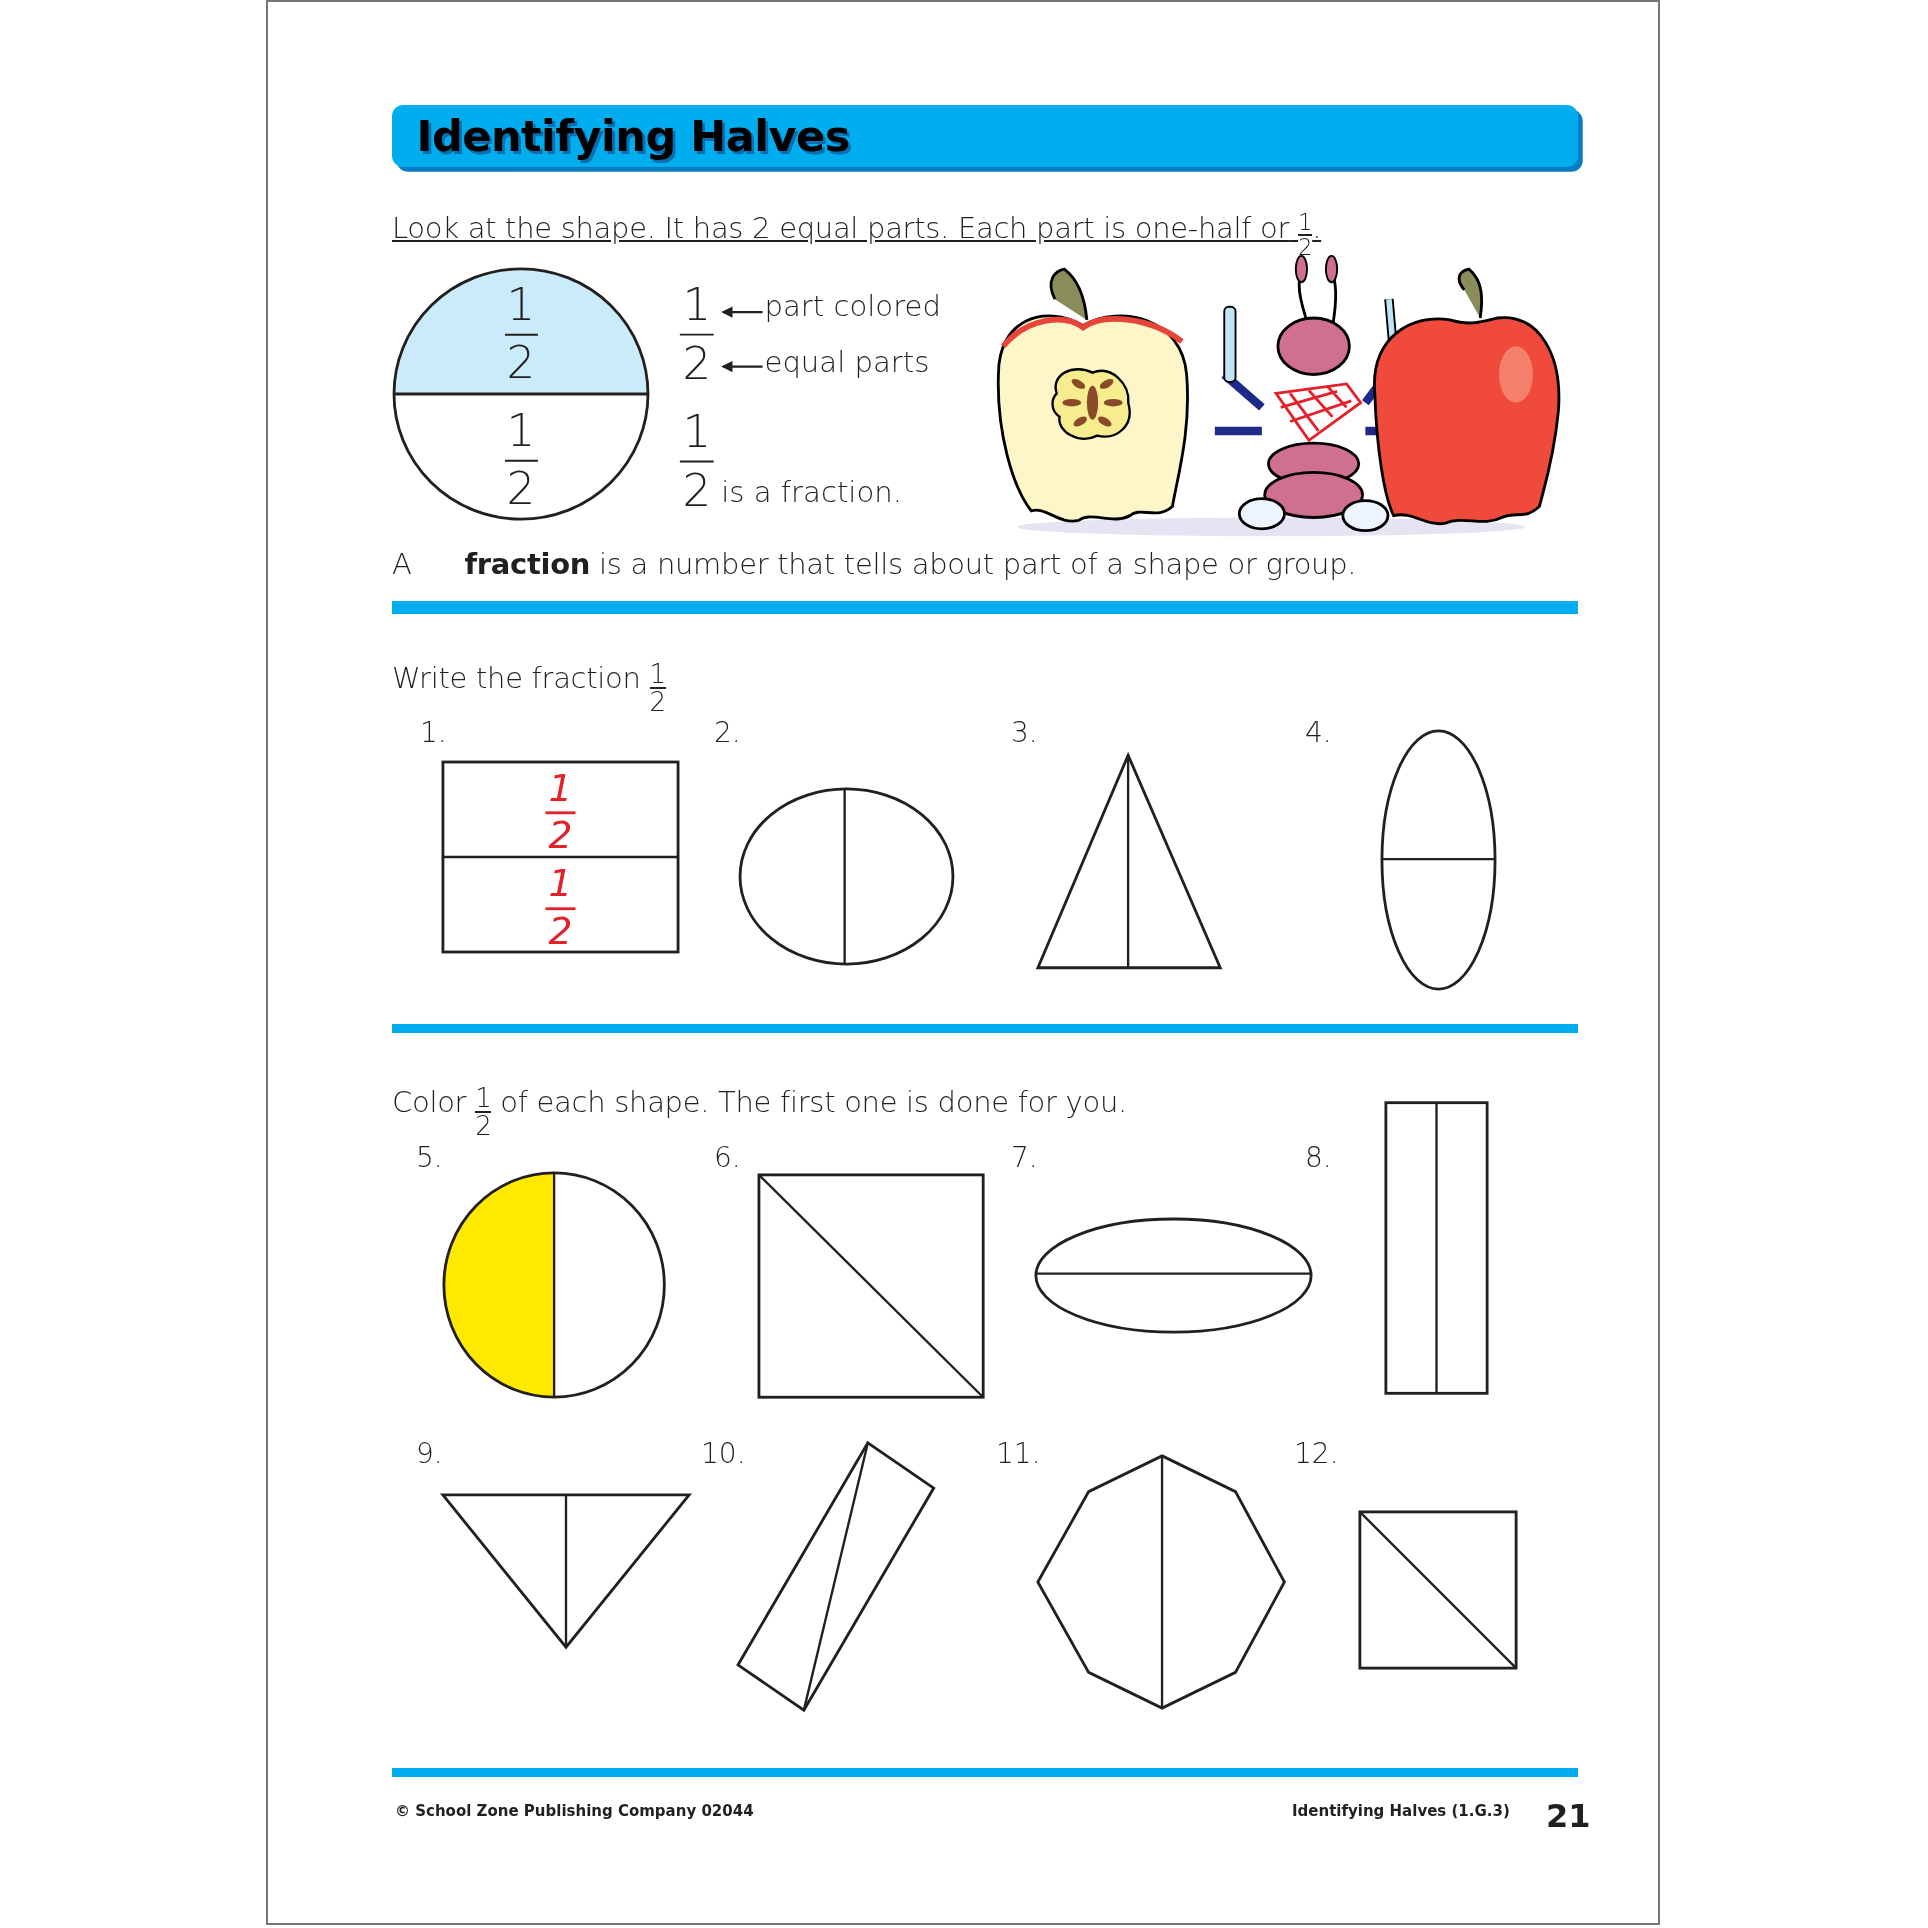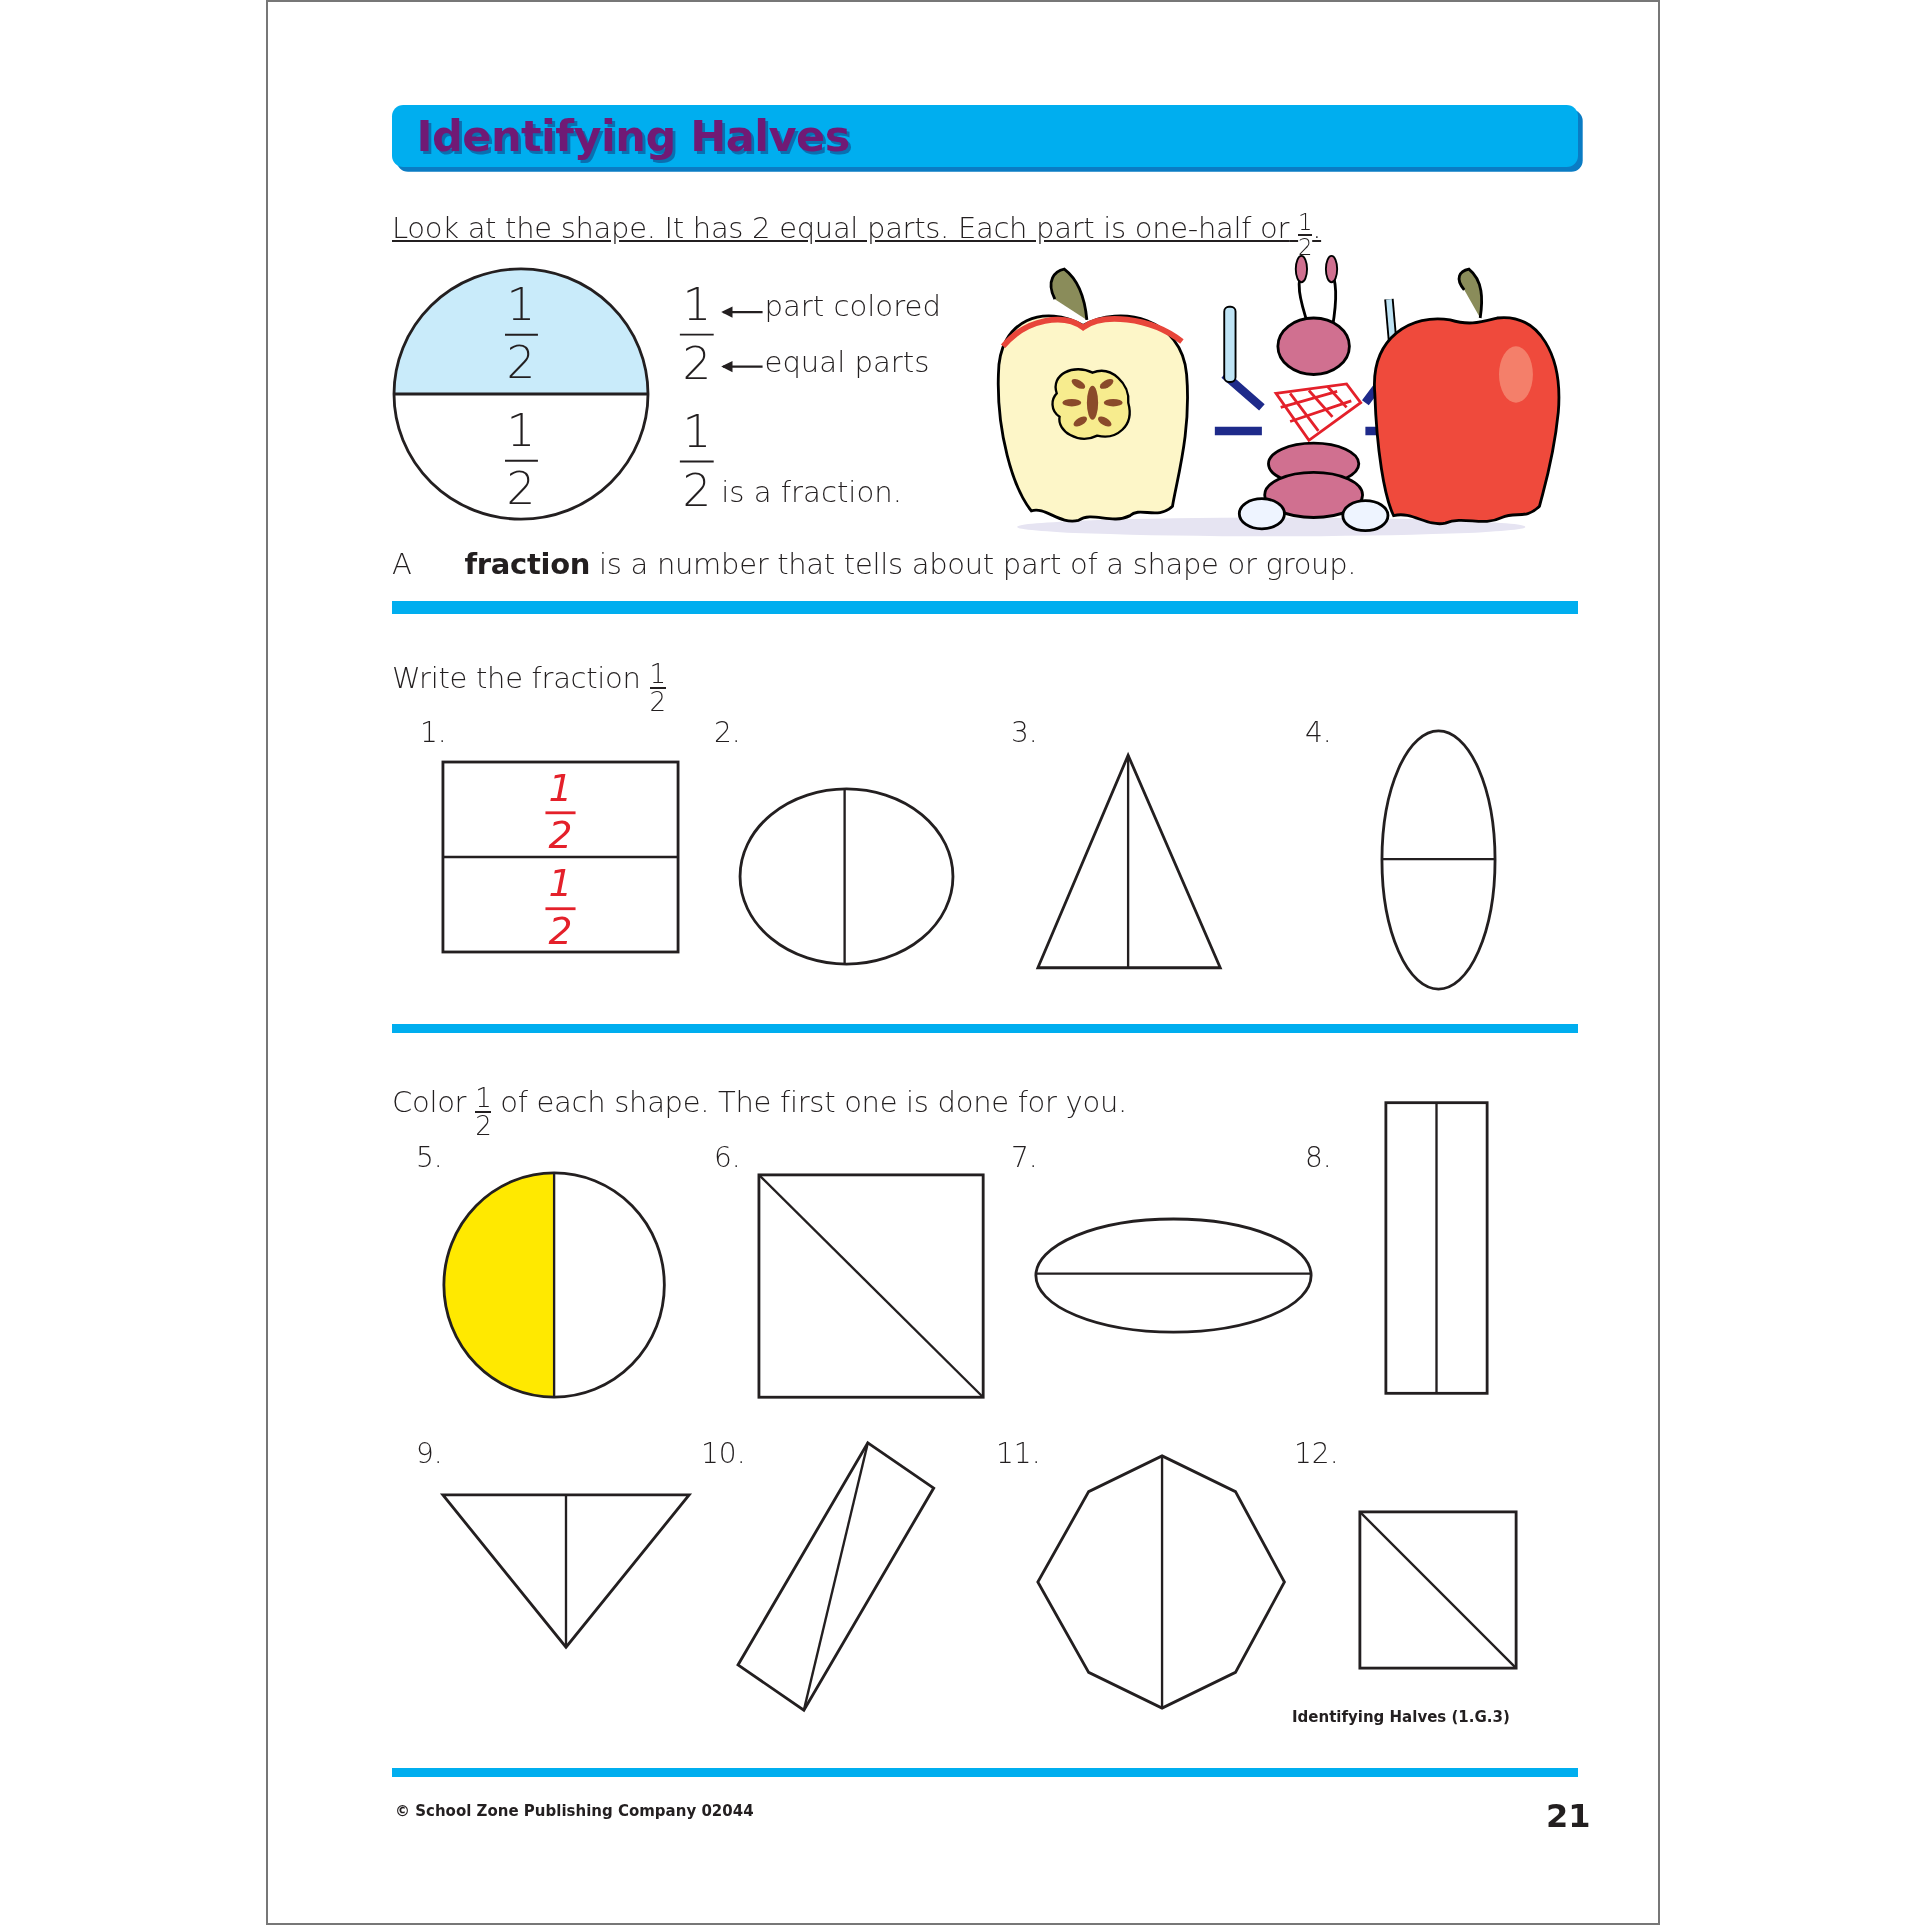--- a/index.html
+++ b/index.html
@@ -5,21 +5,21 @@
   html, body { margin: 0; padding: 0; background: #ffffff; }
   body { width: 1928px; height: 1928px; position: relative; overflow: hidden;
          font-family: "DejaVu Sans", "Liberation Sans", sans-serif; color: #231f20; }
   .page { position: absolute; left: 266px; top: 0; width: 1394px; height: 1925px;
           border-left: 2.8px solid #777; border-top: 2.8px solid #777;
           border-right: 2.8px solid #777; border-bottom: 2.8px solid #777; box-sizing: border-box; background:#fff; }
   .abs { position: absolute; }
   .banner { left: 392px; top: 105px; width: 1186px; height: 62px; background: #00aeef;
             border-radius: 11.3px; box-shadow: 4.7px 4.7px 0 #0a7cc4; }
   .banner-title { position: absolute; left: 24.5px; top: 5.6px; font-family: "DejaVu Sans", sans-serif;
-                  font-weight: bold; font-size: 43px; color: #701a75; letter-spacing: -0.5px;
+                  font-weight: bold; font-size: 43px; color: #000000; letter-spacing: -0.5px;
                   text-shadow: 2.8px 2.8px 0 #0a6fb0; }
   .txt { font-size: 29px; line-height: 1; white-space: nowrap; font-weight: 300; letter-spacing: -0.3px; }
   .frac { display: inline-flex; flex-direction: column; align-items: center; vertical-align: middle;
           line-height: 1; }
   .frac .num, .frac .den { display: block; }
   .frac .bar { display: block; height: 1.9px; background: #231f20; width: 100%; }
   .rule { left: 392px; width: 1186px; height: 13px; background: #00aeef; }
   .label { font-size: 28px; font-weight: 300; }
   svg { position: absolute; overflow: visible; }
   .shape { fill: #fff; stroke: #231f20; stroke-width: 3; }
@@ -224,15 +224,15 @@
 </svg>
 
 <svg style="left:1358px; top:1510px;" width="160" height="160" viewBox="0 0 170 170">
   <rect x="2" y="2" width="166" height="166" class="shape"></rect>
   <line x1="2" y1="2" x2="168" y2="168" class="div"></line>
 </svg>
 
 <div class="abs rule" style="top:1768px; height:9.4px;"></div>
 
 <div class="abs footer" style="left:395px; top:1802px;">© School Zone Publishing Company 02044</div>
-<div class="abs footer" style="left:1292px; top:1708px;">Identifying Halves (1.G.3)</div>
+<div class="abs footer" style="left:1292px; top:1802px;">Identifying Halves (1.G.3)</div>
 <div class="abs pagenum" style="left:1546px; top:1797px;">21</div>
 
 
 </body></html>

